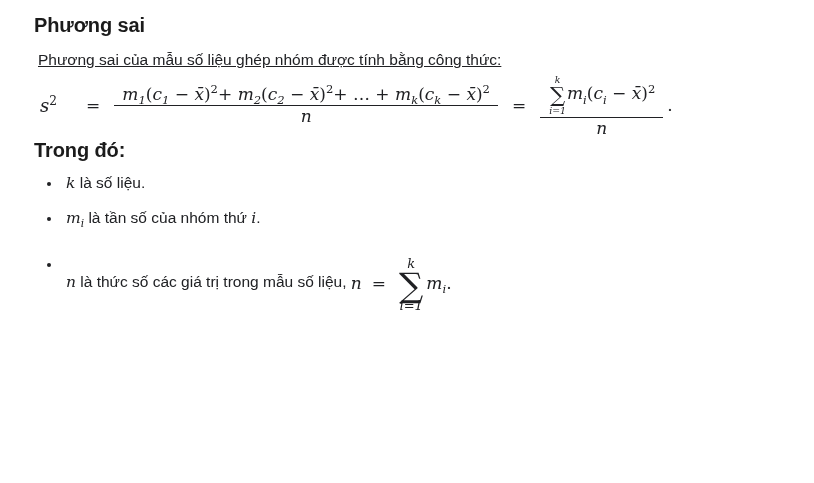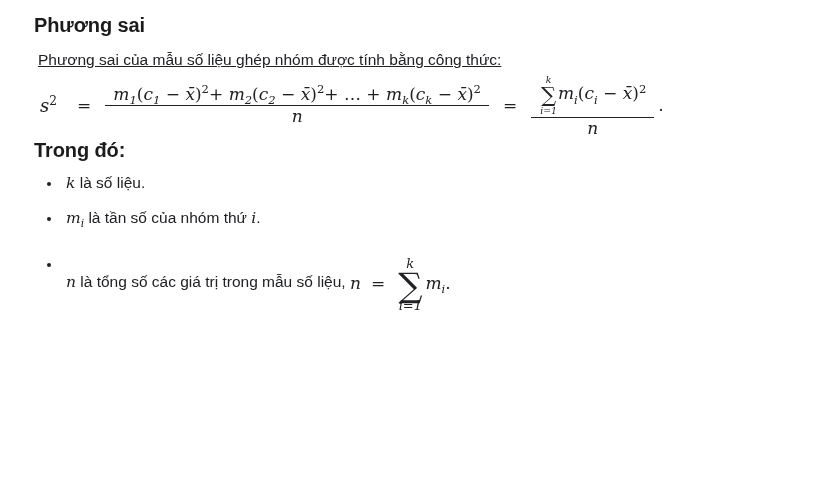--- a/index.html
+++ b/index.html
@@ -54,21 +54,21 @@
     display: flex;
     align-items: center;
     justify-content: flex-start;
     padding-left: 6px;
     margin: 4px 0 2px 0;
     font-size: 17px;
     line-height: 1;
   }
   .eq-lhs {
     font-size: 18px;
-    margin-right: 10px;
+    margin-right: 19px;
   }
   .frac {
     display: inline-flex;
     flex-direction: column;
     align-items: center;
     vertical-align: middle;
     margin: 0 4px;
   }
   .frac > .num {
     padding: 0 8px 2px 8px;
@@ -223,21 +223,21 @@
       <i class="mi">k</i><span> là số liệu.</span>
     </li>
 
     <li>
       <i class="mi">m</i><span class="sub mi">i</span><span> là tần số của nhóm thứ </span><i class="mi">i</i><span>.</span>
     </li>
 
 
 
     <li class="tall">
-      <i class="mi">n</i><span> là tổng số các giá trị trong mẫu số liệu, </span><span class="inline-eq">
+      <i class="mi">n</i><span> là thức số các giá trị trong mẫu số liệu, </span><span class="inline-eq">
           <i class="mi">n</i>
           <span class="eqsign">=</span>
           <span class="sum-stack">
             <span class="lim">k</span>
             <span class="sym">∑</span>
             <span class="lim">i=1</span>
           </span>
           <span class="mathserif"><i class="mi">m</i><span class="sub mi">i</span><span>.</span></span>
         </span>
     </li>

